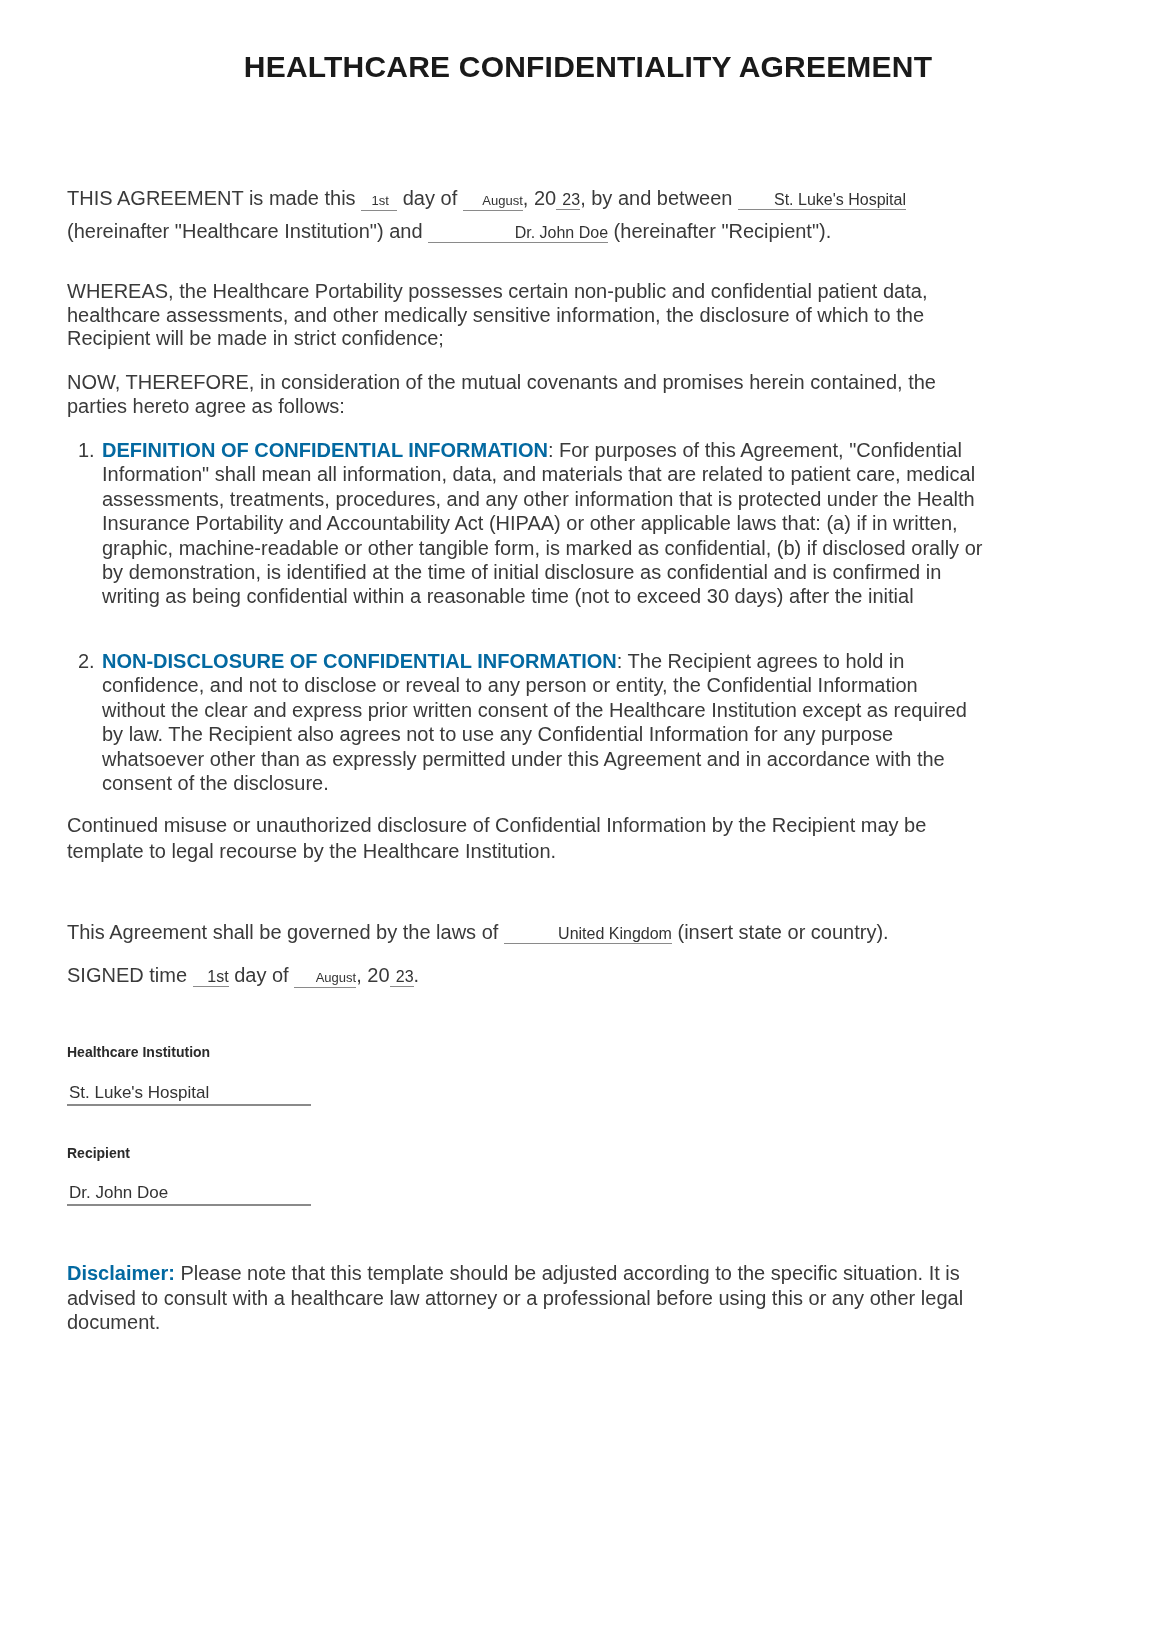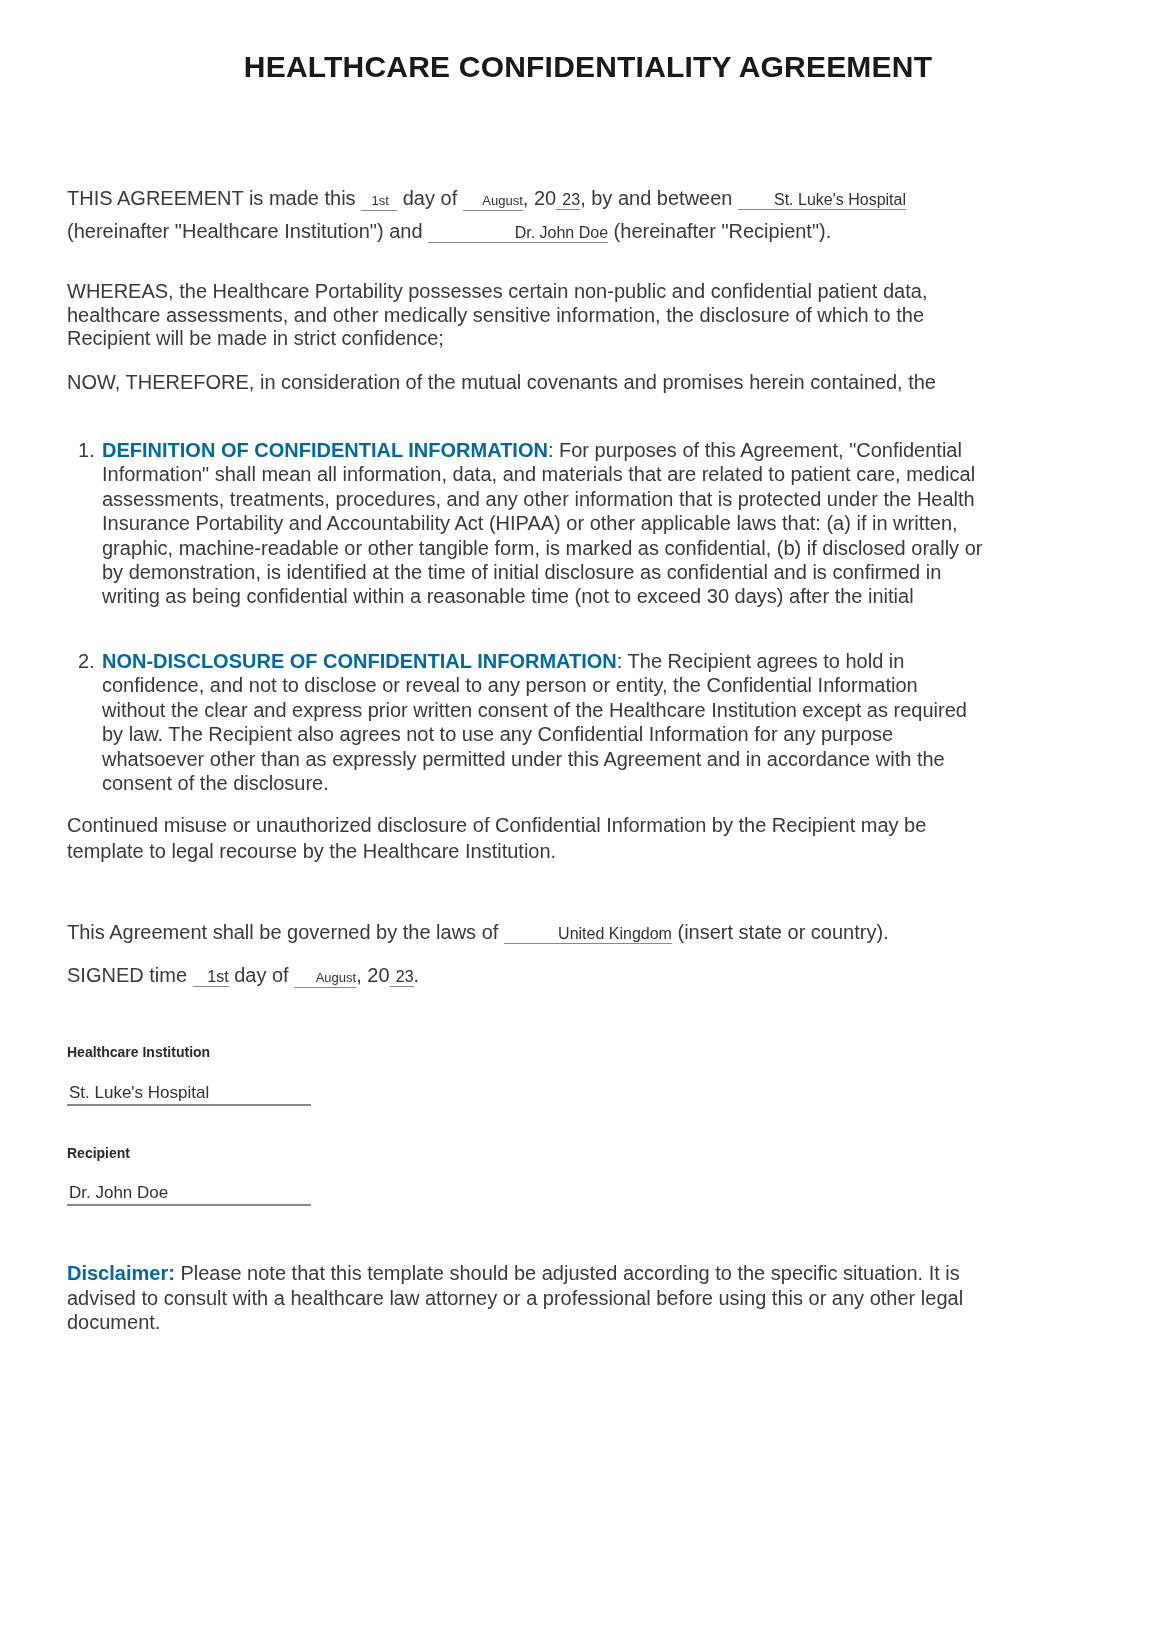--- a/index.html
+++ b/index.html
@@ -108,20 +108,21 @@
   </div>
 
   <div class="block" style="top:280px;line-height:23.5px;">
     <div class="line">WHEREAS, the Healthcare Portability possesses certain non-public and confidential patient data,</div>
     <div class="line">healthcare assessments, and other medically sensitive information, the disclosure of which to the</div>
     <div class="line">Recipient will be made in strict confidence;</div>
   </div>
 
   <div class="block" style="top:370px;">
     <div class="line">NOW, THEREFORE, in consideration of the mutual covenants and promises herein contained, the</div>
+    <div class="line">parties hereto agree as follows:</div>
   </div>
 
   <div class="list-item" style="top:438px;">
     <span class="num">1.</span>
     <div class="body">
       <div class="line"><span class="bold-head">DEFINITION OF CONFIDENTIAL INFORMATION</span><span>: For purposes of this Agreement, "Confidential</span></div>
       <div class="line">Information" shall mean all information, data, and materials that are related to patient care, medical</div>
       <div class="line">assessments, treatments, procedures, and any other information that is protected under the Health</div>
       <div class="line">Insurance Portability and Accountability Act (HIPAA) or other applicable laws that: (a) if in written,</div>
       <div class="line">graphic, machine-readable or other tangible form, is marked as confidential, (b) if disclosed orally or</div>

